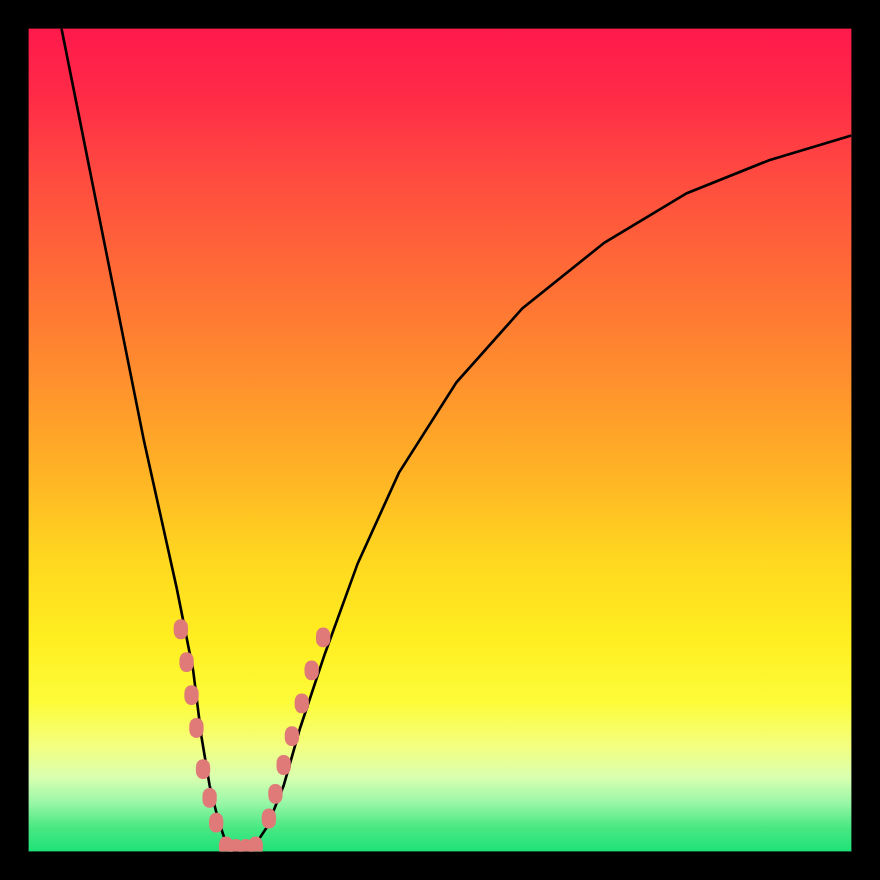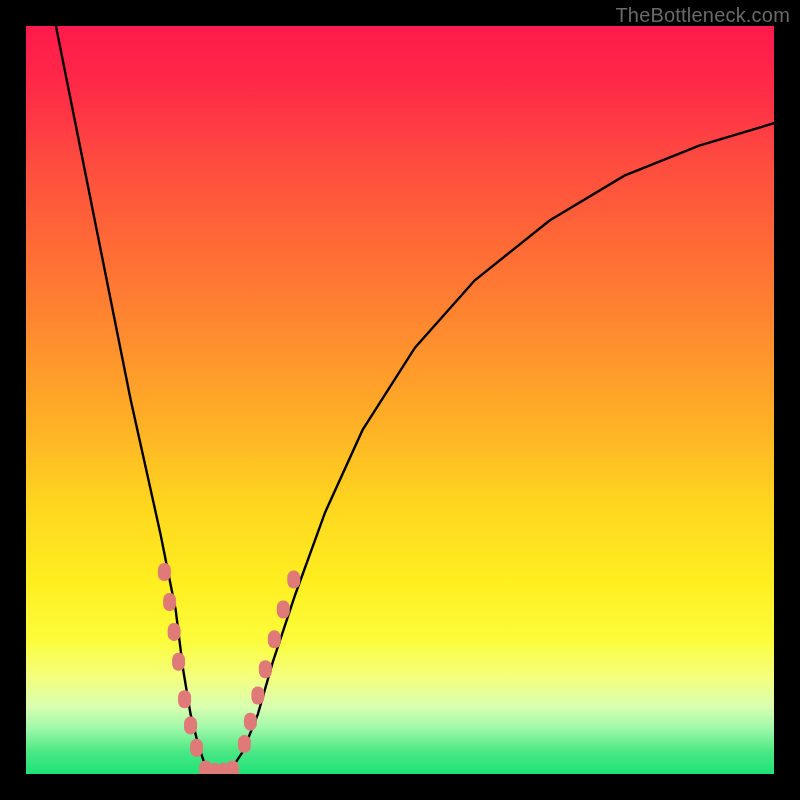--- a/index.html
+++ b/index.html
@@ -84,14 +84,13 @@
           <rect x="211.92" y="709.08" width="13" height="18" rx="6" ry="7" fill="#e07a78"></rect>
           <rect x="217.90" y="686.64" width="13" height="18" rx="6" ry="7" fill="#e07a78"></rect>
           <rect x="225.38" y="660.46" width="13" height="18" rx="6" ry="7" fill="#e07a78"></rect>
           <rect x="232.86" y="634.28" width="13" height="18" rx="6" ry="7" fill="#e07a78"></rect>
           <rect x="241.84" y="604.36" width="13" height="18" rx="6" ry="7" fill="#e07a78"></rect>
           <rect x="250.81" y="574.44" width="13" height="18" rx="6" ry="7" fill="#e07a78"></rect>
           <rect x="261.28" y="544.52" width="13" height="18" rx="6" ry="7" fill="#e07a78"></rect>
         </g>
     </svg>
   </div>
-  <div class="watermark">TheBottleneck.com</div>
 </div>
 
 </body></html>

